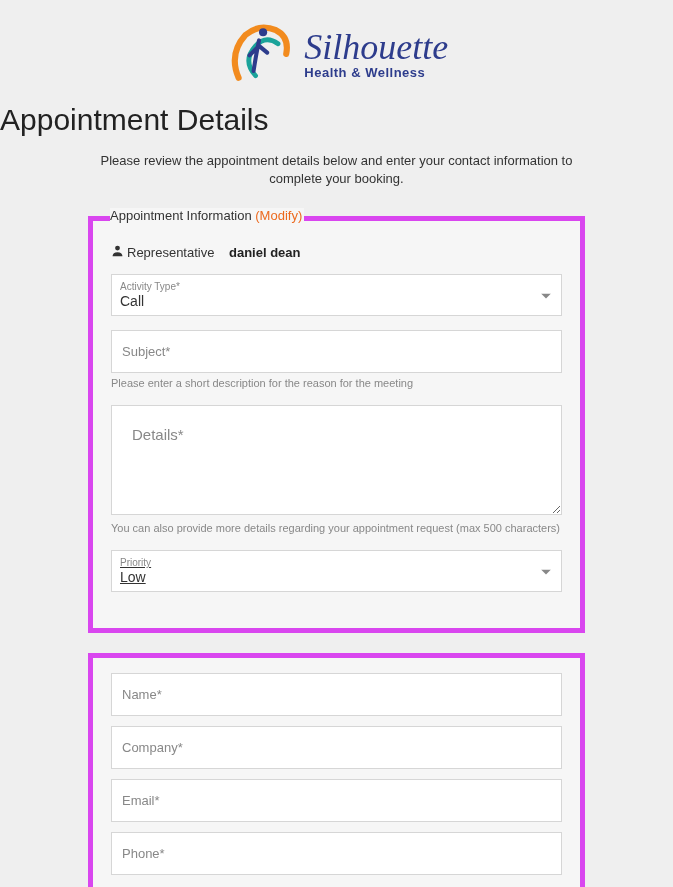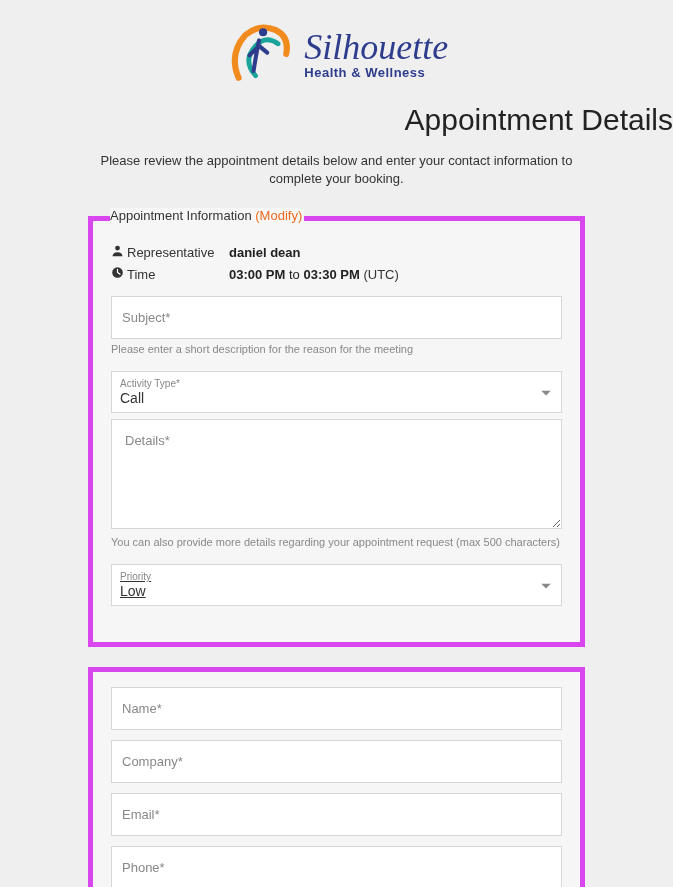--- a/index.html
+++ b/index.html
@@ -40,21 +40,21 @@
       line-height: 1;
     }
     .logo-sub {
       font-family: Arial, sans-serif;
       font-size: 13px;
       font-weight: 600;
       color: #2d3c8c;
       letter-spacing: 0.5px;
     }
     h1.page-title {
-      text-align: right;
+      text-align: left;
       font-size: 30px;
       font-weight: 500;
       color: #222;
       margin-bottom: 15px;
     }
     .subtitle {
       text-align: center;
       font-size: 13px;
       color: #333;
       max-width: 500px;
@@ -146,22 +146,22 @@
       outline: none;
       margin-bottom: 6px;
     }
     input::placeholder, textarea::placeholder {
       color: #888;
     }
     textarea {
       width: 100%;
       border: 1px solid #d6d6d6;
       background: #fff;
-      padding: 13px;
-      font-size: 13px;
+      padding: 20px;
+      font-size: 15px;
       font-family: inherit;
       resize: both;
       min-height: 110px;
       outline: none;
       margin-bottom: 6px;
     }
     .hint {
       font-size: 11px;
       color: #888;
       margin-bottom: 16px;
@@ -205,48 +205,38 @@
         <svg width="13" height="13" viewBox="0 0 16 16">
             <circle cx="8" cy="5" r="3" fill="#333"></circle>
             <path d="M2 15 Q2 10 8 10 Q14 10 14 15 Z" fill="#333"></path>
           </svg>
       </span>
       <span class="label">Representative</span>
       <span class="value">daniel dean</span>
     </div>
 
 
-    <div class="info-row">
-      <span class="icon">
-        <svg width="13" height="13" viewBox="0 0 16 16">
-            <circle cx="8" cy="8" r="6.5" fill="#333"></circle>
-            <path d="M8 4 L8 8 L11 10" stroke="#fff" stroke-width="1.5" fill="none" stroke-linecap="round"></path>
-          </svg>
-      </span>
-      <span class="label">Time</span>
-      <span class="value"><span>03:00 PM</span><span class="to"> to </span><span>03:30 PM</span><span class="tz"> (UTC)</span></span>
-    </div>
-
-    <div class="field-group">
-      <input type="text" placeholder="Subject*" style="">
-      <div class="hint">Please enter a short description for the reason for the meeting</div>
-    </div>
 
     <div class="field-group">
       <div class="select-wrap">
         <span class="sel-label">Activity Type*</span>
         <span class="sel-value">Call</span>
         <span class="caret">
           <svg width="10" height="6" viewBox="0 0 10 6">
               <path d="M0 0 L5 5 L10 0 Z" fill="#888"></path>
             </svg>
         </span>
       </div>
     </div>
 
+    <div class="field-group">
+      <input type="text" placeholder="Subject*" style="">
+      <div class="hint">Please enter a short description for the reason for the meeting</div>
+    </div>
+
     <div>
       <textarea placeholder="Details*" style=""></textarea>
       <div class="hint">You can also provide more details regarding your appointment request (max 500 characters)</div>
     </div>
 
     <div class="select-wrap" style="margin-bottom:16px;text-decoration:underline;">
       <span class="sel-label">Priority</span>
       <span class="sel-value">Low</span>
       <span class="caret">
         <svg width="10" height="6" viewBox="0 0 10 6">

